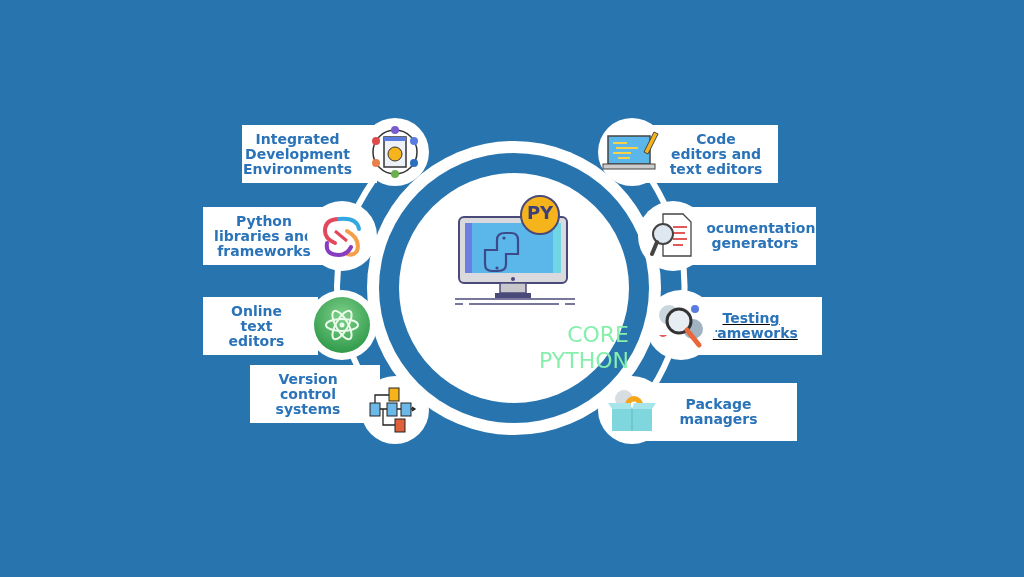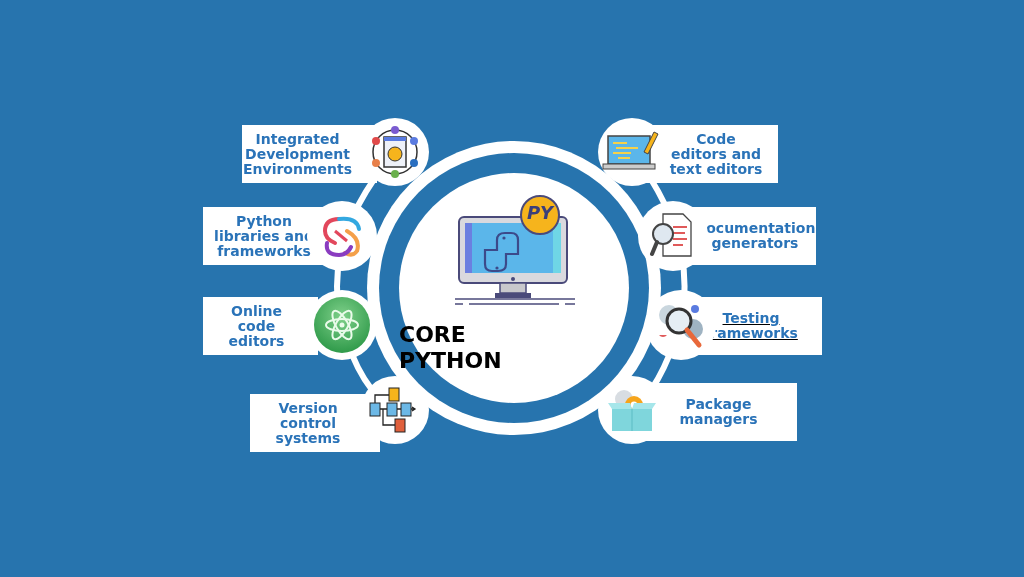--- a/index.html
+++ b/index.html
@@ -4,21 +4,21 @@
 <style>
   html,body{margin:0;padding:0;}
   body{width:1024px;height:577px;background:#2774ae;position:relative;overflow:hidden;font-family:"DejaVu Sans","Liberation Sans",sans-serif;}
   .abs{position:absolute;}
   .ring-outer{position:absolute;left:367px;top:141px;width:294px;height:294px;border-radius:50%;background:#fff;}
   .ring-band{position:absolute;left:379px;top:153px;width:270px;height:270px;border-radius:50%;background:#2774ae;}
   .ring-inner{position:absolute;left:399px;top:173px;width:230px;height:230px;border-radius:50%;background:#fff;}
   .box{position:absolute;background:#fff;display:flex;align-items:center;justify-content:center;text-align:center;}
   .box span{color:#2a73b8;font-weight:bold;font-size:14px;line-height:15px;white-space:pre-line;}
   .icirc{position:absolute;border-radius:50%;background:#fff;display:flex;align-items:center;justify-content:center;}
-  .core-title{position:absolute;left:399px;top:322px;width:230px;text-align:left;color:#000000;font-weight:bold;font-size:22px;line-height:26px;white-space:pre-line;}
+  .core-title{position:absolute;left:399px;top:322px;width:230px;text-align:right;color:#86efac;font-weight:normal;font-size:22px;line-height:26px;white-space:pre-line;}
 </style>
 </head>
 <body>
 
 <svg class="abs" style="left:0;top:0" width="1024" height="577">
   <path d="M395 152 Q 320 240 342 325 Q 360 390 395 410" stroke="#fff" stroke-width="6" fill="none"></path>
   <path d="M632 152 Q 700 240 680 325 Q 660 390 632 410" stroke="#fff" stroke-width="6" fill="none"></path>
 </svg>
 
 <div class="ring-outer"></div>
@@ -35,21 +35,21 @@
   <rect x="40" y="98" width="36" height="5" fill="#4a4a7a"></rect>
   <line x1="0" y1="104" x2="120" y2="104" stroke="#4a4a7a" stroke-width="1.5"></line>
   <line x1="0" y1="109" x2="8" y2="109" stroke="#4a4a7a" stroke-width="1.5"></line>
   <line x1="14" y1="109" x2="104" y2="109" stroke="#4a4a7a" stroke-width="1.5"></line>
   <line x1="110" y1="109" x2="120" y2="109" stroke="#4a4a7a" stroke-width="1.5"></line>
   <path d="M30 55 h12 v-10 q0-7 8-7 h6 q7 0 7 7 v14 h-12 v10 q0 7-8 7 h-6 q-7 0-7-7 z" fill="none" stroke="#3c4a8a" stroke-width="2.2"></path>
   <circle cx="49" cy="43" r="1.6" fill="#3c4a8a"></circle>
   <circle cx="42" cy="73" r="1.6" fill="#3c4a8a"></circle>
   <circle cx="85" cy="20" r="19" fill="#f6b41c" stroke="#4a4a7a" stroke-width="2"></circle>
 </svg>
-<div class="abs" style="left:521px;top:202px;width:38px;text-align:center;font-weight:bold;font-size:18px;color:#3b3f7a;font-style:italic;">PY</div>
+<div class="abs" style="left:521px;top:202px;width:38px;text-align:center;font-weight:bold;font-size:18px;color:#3b3f7a;">PY</div>
 
 <div class="core-title"><span>CORE</span>
 <span>PYTHON</span></div>
 
 <div class="box" style="left:242px;top:125px;width:135px;height:58px;">
   <span style="margin-right:24px">Integrated
 Development
 Environments</span>
 </div>
 <div class="icirc" style="left:361px;top:118px;width:68px;height:68px;">
@@ -77,40 +77,40 @@
     <path d="M22 8 Q8 8 8 20 Q8 28 18 32" stroke="#e2475c" stroke-width="4" fill="none" stroke-linecap="round"></path>
     <path d="M22 8 Q40 6 42 18" stroke="#33a8e0" stroke-width="4" fill="none" stroke-linecap="round"></path>
     <path d="M30 20 Q44 28 40 40 Q36 46 28 42" stroke="#f4a04a" stroke-width="4" fill="none" stroke-linecap="round"></path>
     <path d="M10 32 Q8 44 22 44 Q30 44 34 36" stroke="#8a3cc0" stroke-width="4" fill="none" stroke-linecap="round"></path>
     <line x1="18" y1="20" x2="30" y2="30" stroke="#e2475c" stroke-width="3"></line>
   </svg>
 </div>
 
 <div class="box" style="left:203px;top:297px;width:115px;height:58px;">
   <span style="margin-right:8px">Online
-code
+text
 editors</span>
 </div>
 <div class="icirc" style="left:307px;top:290px;width:70px;height:70px;">
   <svg width="58" height="58" viewBox="0 0 58 58">
     <defs>
         <radialGradient id="g1" cx="50%" cy="35%" r="65%">
           <stop offset="0" stop-color="#7fd08a"></stop>
           <stop offset="1" stop-color="#2f9a4a"></stop>
         </radialGradient>
       </defs>
     <circle cx="29" cy="29" r="28" fill="url(#g1)"></circle>
     <ellipse cx="29" cy="29" rx="16" ry="6" fill="none" stroke="#eafbea" stroke-width="2"></ellipse>
     <ellipse cx="29" cy="29" rx="16" ry="6" fill="none" stroke="#eafbea" stroke-width="2" transform="rotate(60 29 29)"></ellipse>
     <ellipse cx="29" cy="29" rx="16" ry="6" fill="none" stroke="#eafbea" stroke-width="2" transform="rotate(-60 29 29)"></ellipse>
     <circle cx="29" cy="29" r="2.5" fill="#eafbea"></circle>
   </svg>
 </div>
 
-<div class="box" style="left:250px;top:394px;width:130px;height:58px;">
+<div class="box" style="left:250px;top:365px;width:130px;height:58px;">
   <span style="margin-right:14px">Version
 control
 systems</span>
 </div>
 <div class="icirc" style="left:361px;top:376px;width:68px;height:68px;">
   <svg width="56" height="50" viewBox="0 0 56 50">
     <path d="M8 24 V10 H24 M8 24 H44 M16 24 V40 H30" stroke="#222" stroke-width="1.3" fill="none"></path>
     <path d="M44 24 l4 0 m-3 -2 l3 2 l-3 2" stroke="#222" stroke-width="1.3" fill="none"></path>
     <rect x="22" y="3" width="10" height="13" fill="#f6b41c" stroke="#222" stroke-width="1"></rect>
     <rect x="3" y="18" width="10" height="13" fill="#6cb8e6" stroke="#222" stroke-width="1"></rect>

